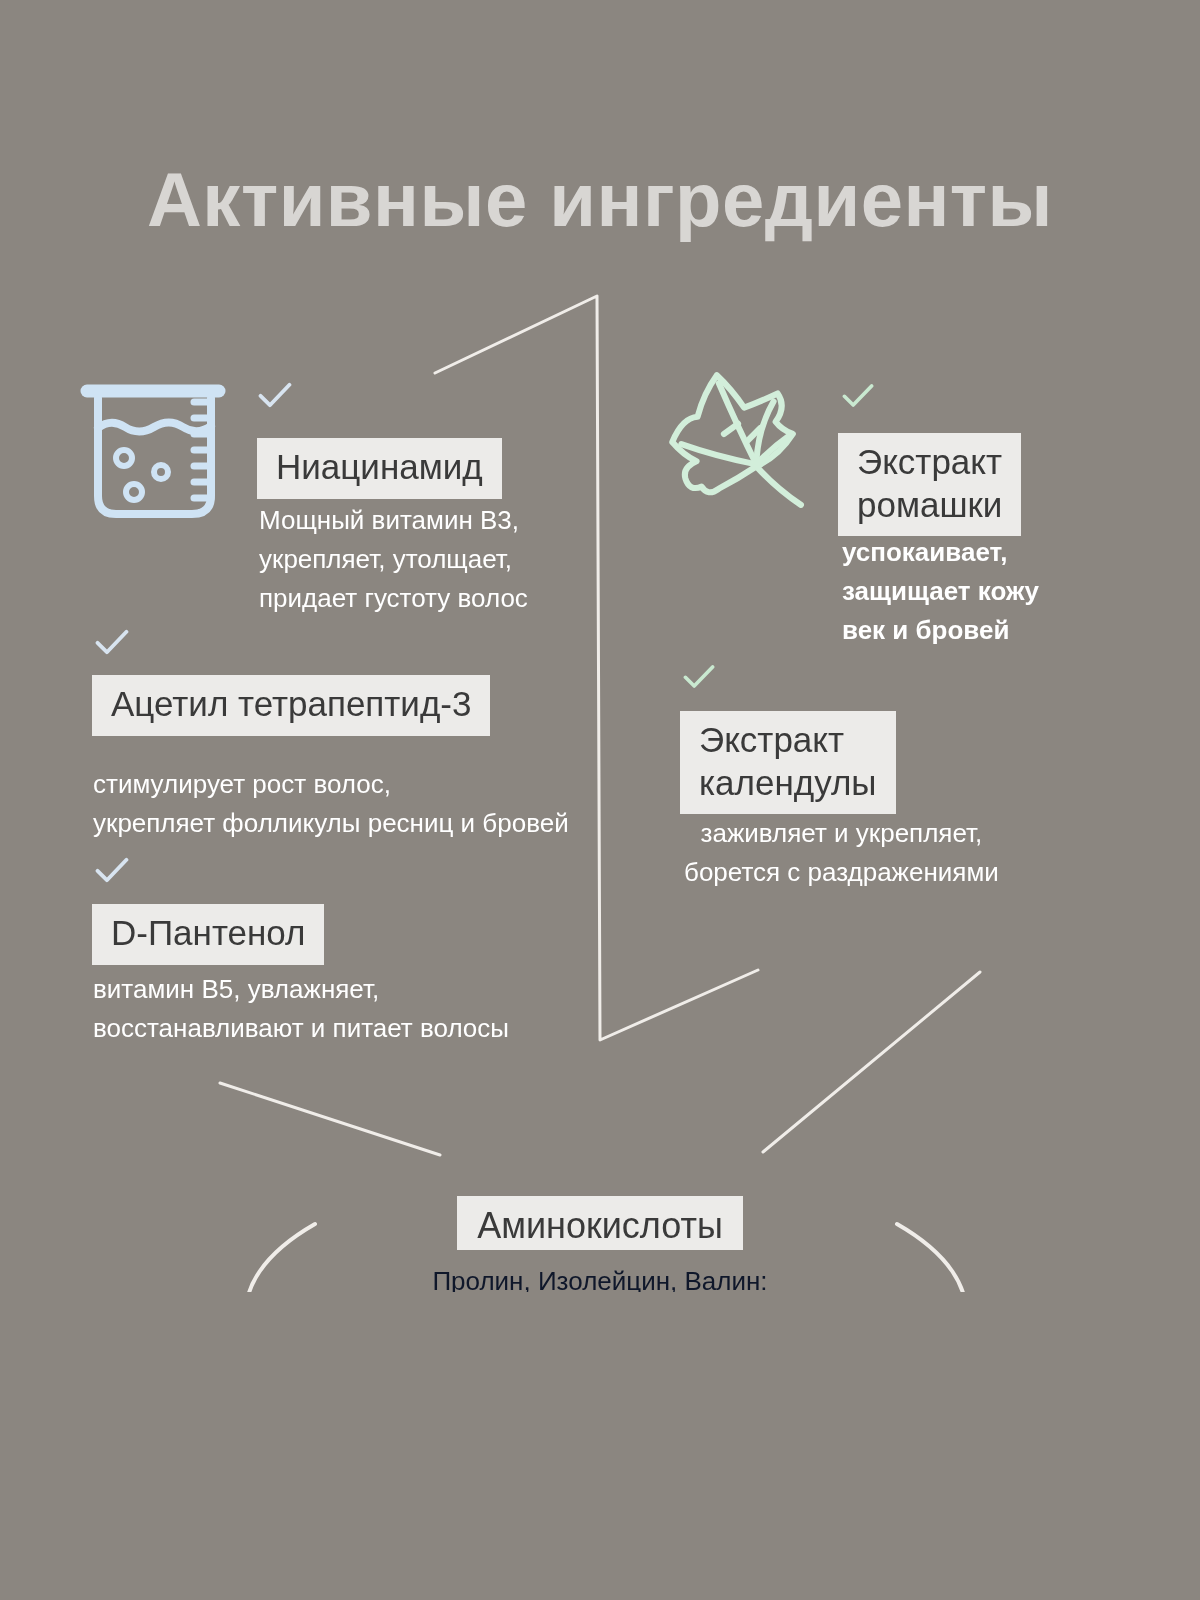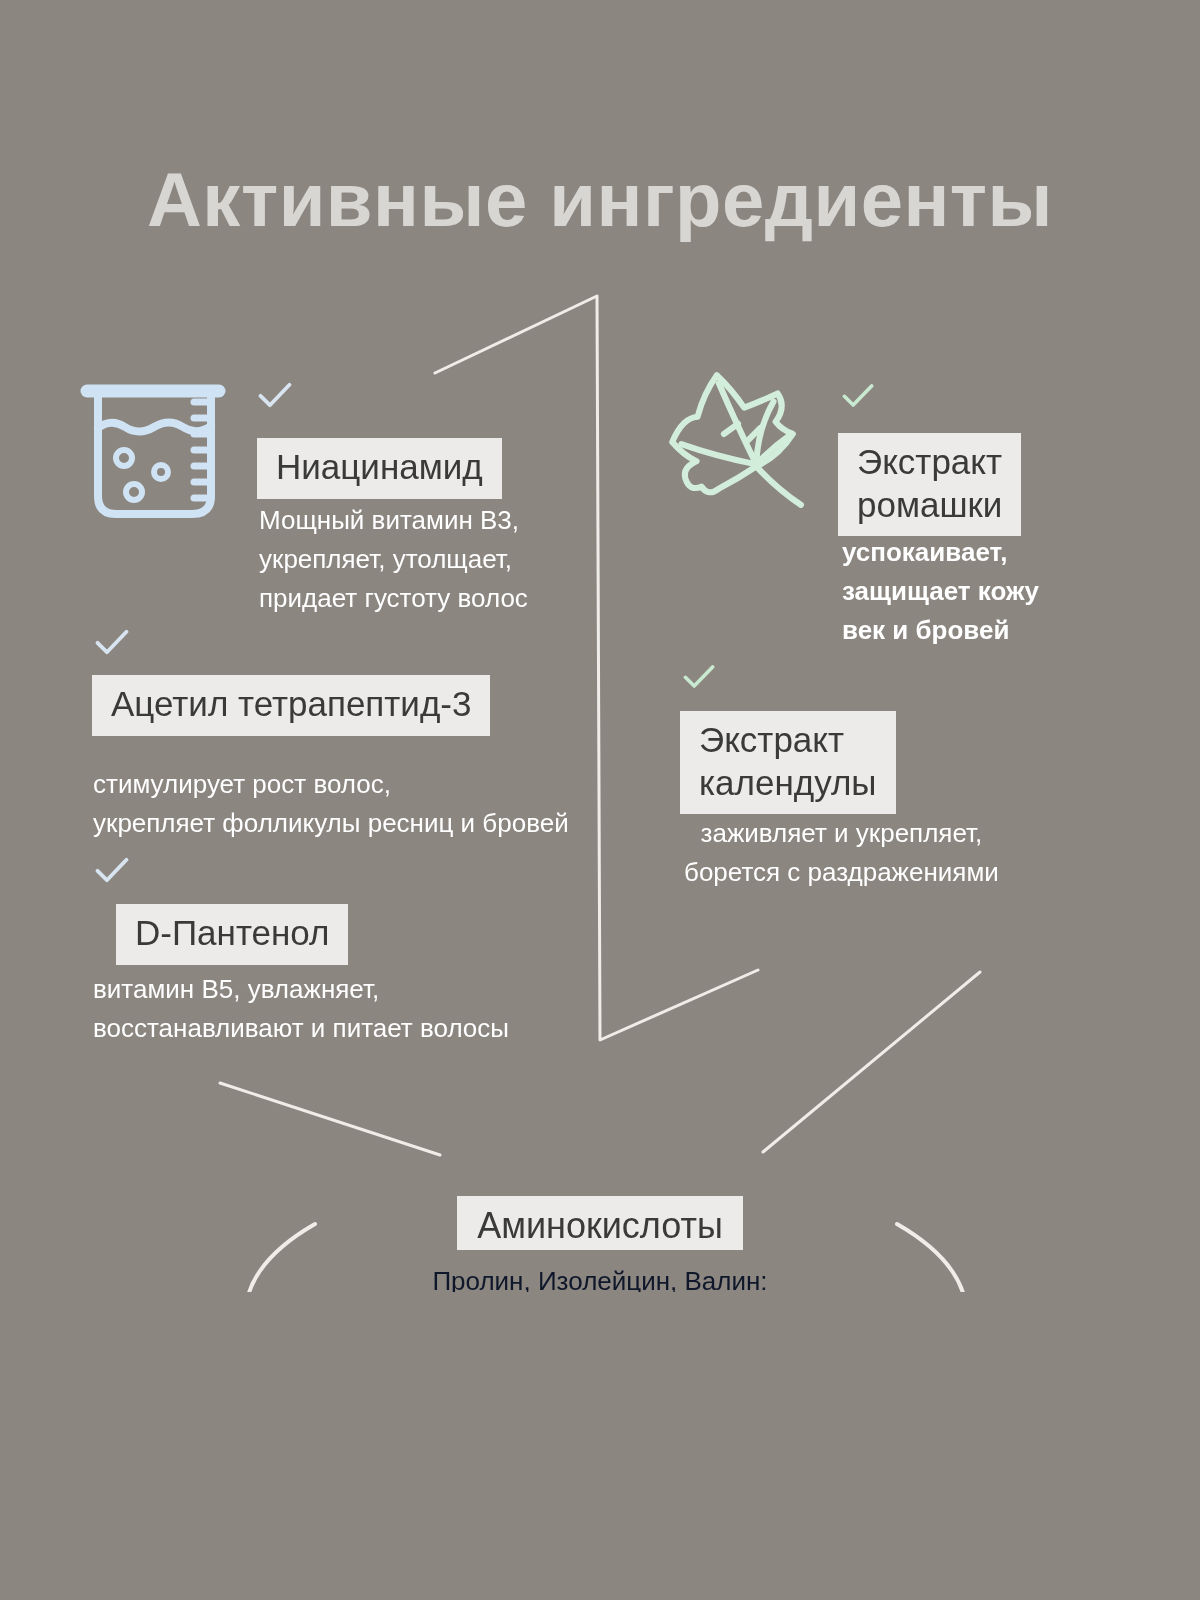--- a/index.html
+++ b/index.html
@@ -134,21 +134,21 @@
   <svg class="check" style="left:95px; top:628px;" width="34" height="28" viewBox="0 0 40 32">
     <polyline points="3,17 14,28 37,4" fill="none" stroke="#d8e4f0" stroke-width="4.5" stroke-linecap="round" stroke-linejoin="round"></polyline>
   </svg>
   <div class="chip" style="left:92px; top:675px;">Ацетил тетрапептид-3</div>
   <div class="body-text" style="left:93px; top:765px;">стимулирует рост волос,
 укрепляет фолликулы ресниц и бровей</div>
 
   <svg class="check" style="left:95px; top:856px;" width="34" height="28" viewBox="0 0 40 32">
     <polyline points="3,17 14,28 37,4" fill="none" stroke="#d8e4f0" stroke-width="4.5" stroke-linecap="round" stroke-linejoin="round"></polyline>
   </svg>
-  <div class="chip" style="left:92px; top:904px;margin-left:24px;">D-Пантенол</div>
+  <div class="chip" style="left:92px; top:904px;">D-Пантенол</div>
   <div class="body-text" style="left:93px; top:970px;">витамин В5, увлажняет,
 восстанавливают и питает волосы</div>
 
   <svg class="check" style="left:842px; top:382px;" width="32" height="27" viewBox="0 0 40 32">
     <polyline points="3,17 14,28 37,4" fill="none" stroke="#c9e9d0" stroke-width="4.5" stroke-linecap="round" stroke-linejoin="round"></polyline>
   </svg>
   <div class="chip" style="left:838px; top:433px;">Экстракт
 ромашки</div>
   <div class="body-text" style="left:842px; top:533px;font-weight:bold;">успокаивает,
 защищает кожу

